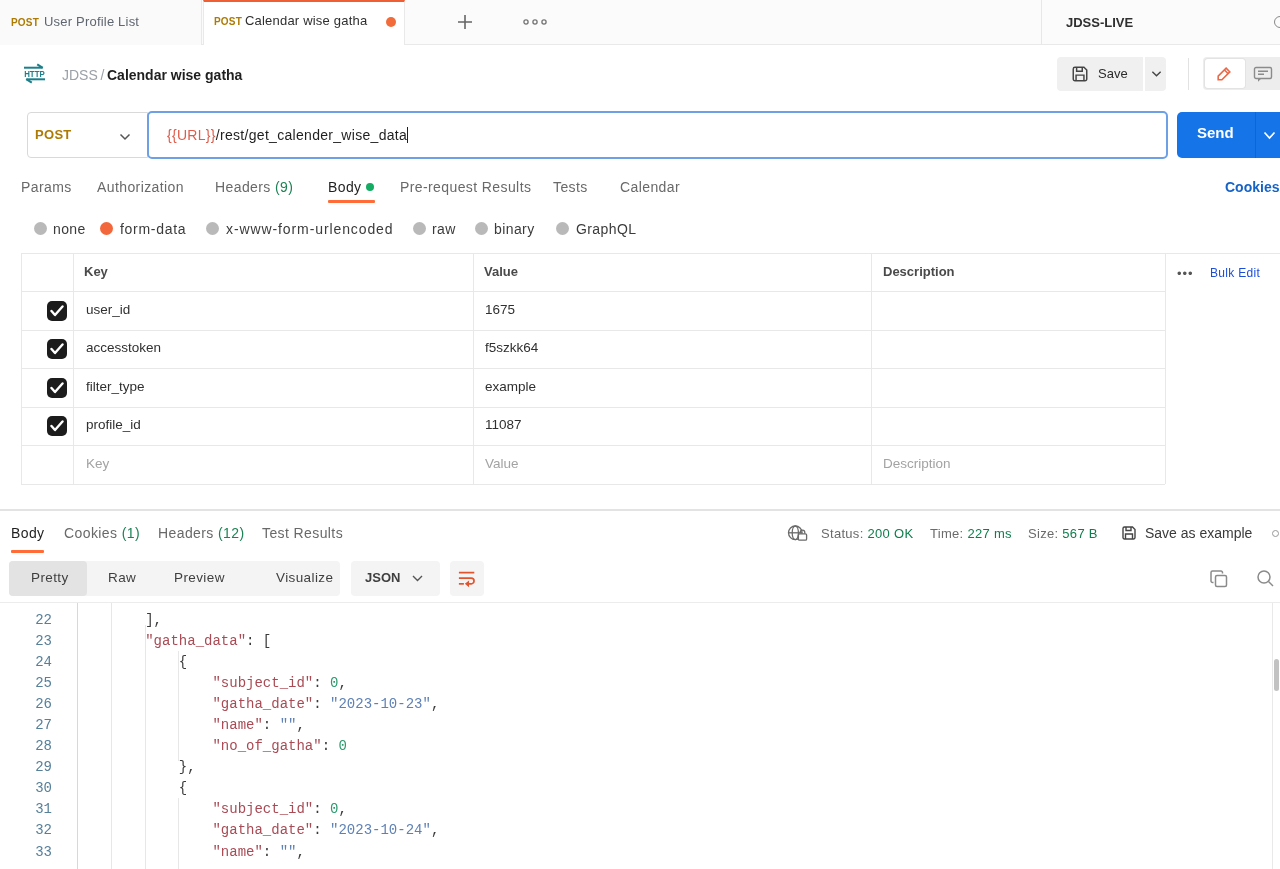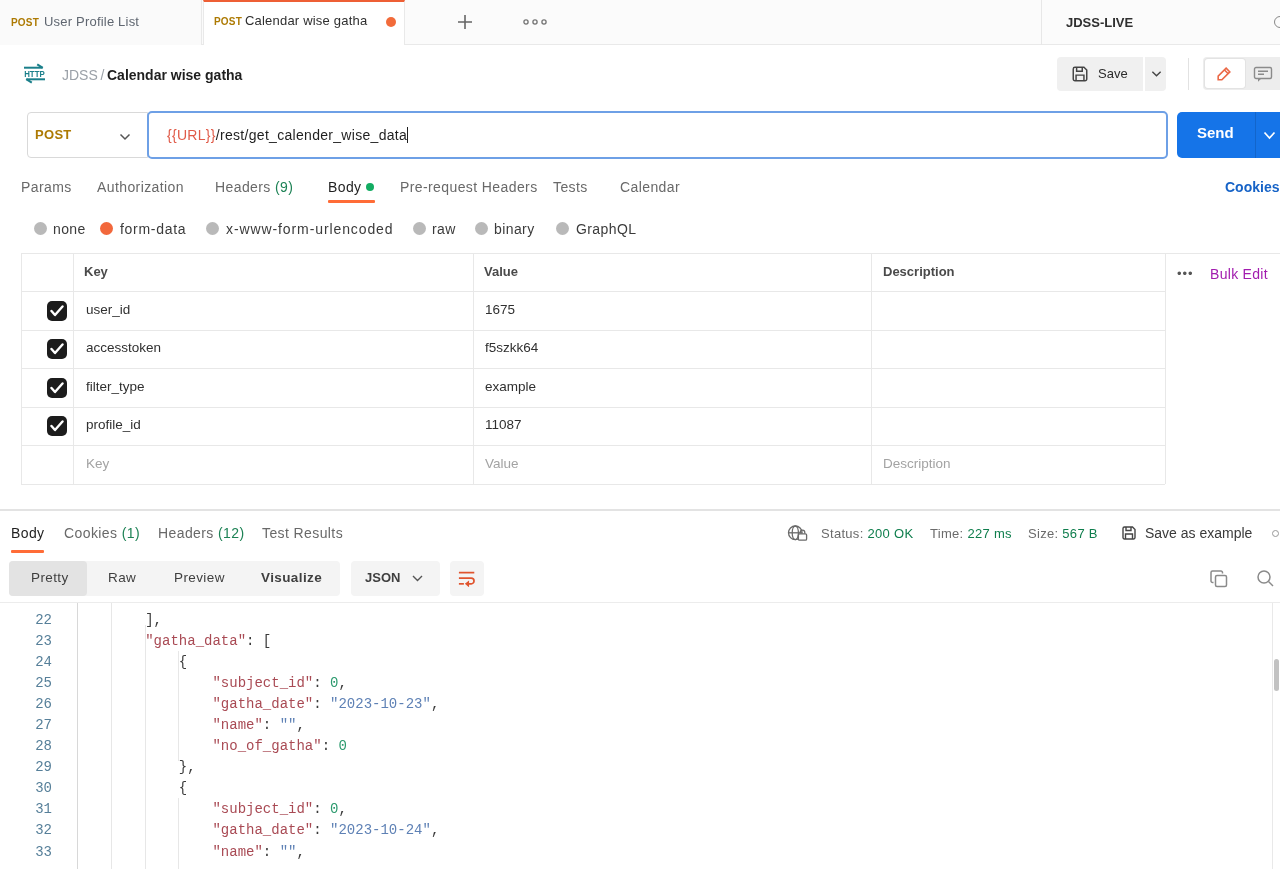--- a/index.html
+++ b/index.html
@@ -58,21 +58,21 @@
 
 
 .tline-h { position:absolute; background:#e8e8e8; height:1px; }
 .tline-v { position:absolute; background:#e8e8e8; width:1px; }
 .th { position:absolute; font-size:13px; font-weight:700; color:#4a4a4a; }
 .td { position:absolute; font-size:13.5px; color:#303030; }
 .td.ph { color:#a3a3a3; }
 .cb { position:absolute; left:47px; width:20px; height:20px; background:#1c1c1c; border-radius:5px; }
 .cb svg { position:absolute; left:3px; top:4px; }
 #bulkdots { position:absolute; left:1177px; top:266px; font-size:13px; color:#555; letter-spacing:1px; }
-#bulkedit { position:absolute; left:1210px; top:266px; font-size:14px; letter-spacing:0.3px; color:#a21caf; }
+#bulkedit { position:absolute; left:1210px; top:266px; font-size:12px; letter-spacing:0.3px; color:#1d4ed8; }
 
 
 #respsep { position:absolute; left:0; top:509px; width:1280px; height:1.5px; background:#e3e3e3; }
 .resptab { position:absolute; top:525px; font-size:14px; letter-spacing:0.4px; color:#696969; white-space:nowrap; }
 .resptab .cnt { color:#1d8255; }
 #resptab-body { color:#1f1f1f; }
 #respbodyline { position:absolute; left:11px; top:550px; width:33px; height:3px; background:#ff6c37; border-radius:1px; }
 .meta { position:absolute; top:526px; font-size:13px; letter-spacing:0.3px; color:#6b6b6b; white-space:nowrap; }
 .meta b { color:#0f7e4d; font-weight:400; }
 #saveex { position:absolute; left:1145px; top:525px; font-size:14px; color:#3a3a3a; }
@@ -180,21 +180,21 @@
         <path d="M1.5 1.5L6.5 7l5-5.5"></path>
       </svg>
   </div>
 
   <span class="rtab" style="left:21px;">Params</span>
   <span class="rtab" style="left:97px;">Authorization</span>
   <span class="rtab" style="left:215px;">Headers <span class="cnt">(9)</span></span>
   <span class="rtab" id="rtab-body" style="left:328px;">Body</span>
   <div id="bodydot"></div>
   <div id="bodyline"></div>
-  <span class="rtab" style="left:400px;">Pre-request Headers</span>
+  <span class="rtab" style="left:400px;">Pre-request Results</span>
   <span class="rtab" style="left:553px;">Tests</span>
   <span class="rtab" style="left:620px;">Calendar</span>
   <span id="cookieslink">Cookies</span>
 
   <span class="radio" style="left:34px;"></span>
     <span class="rlabel" style="left:53px;">none</span>
   <span class="radio sel" style="left:100px;"></span>
     <span class="rlabel" style="left:120px; letter-spacing:0.7px;">form-data</span>
   <span class="radio" style="left:206px;"></span>
     <span class="rlabel" style="left:226px; letter-spacing:0.9px;">x-www-form-urlencoded</span>
@@ -285,21 +285,21 @@
       <path d="M4.5 14v-5h7v5"></path>
   </svg>
   <span id="saveex">Save as example</span>
   <div id="respmore"></div>
 
   <div id="segctl">
     <div id="segsel"></div>
     <span class="segt" style="left:22px;">Pretty</span>
     <span class="segt" style="left:99px;">Raw</span>
     <span class="segt" style="left:165px;">Preview</span>
-    <span class="segt" style="left:252px;font-weight:bold;">Visualize</span>
+    <span class="segt" style="left:267px;">Visualize</span>
   </div>
   <div id="jsonpill">
     <span class="t">JSON</span>
     <svg style="position:absolute;left:61px;top:14px;" width="11" height="7" viewBox="0 0 11 7" fill="none" stroke="#555" stroke-width="1.4">
         <path d="M1 1l4.5 4.5L10 1"></path>
       </svg>
   </div>
   <div id="wrappill">
     <svg style="position:absolute;left:8px;top:9px;" width="19" height="17" viewBox="0 0 21 17">
       <g fill="none" stroke="#e0542e" stroke-width="1.9">

